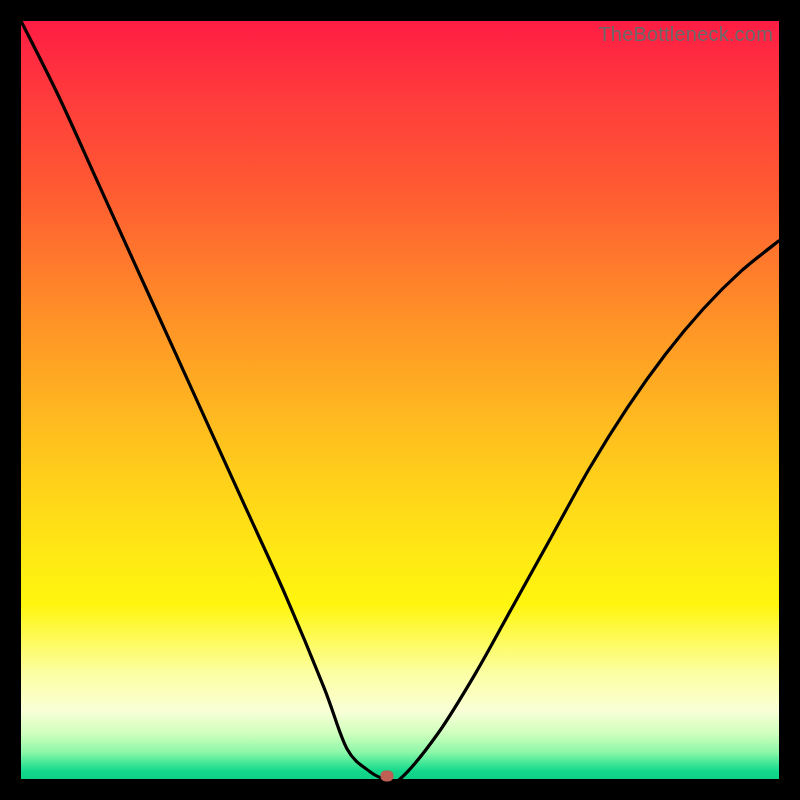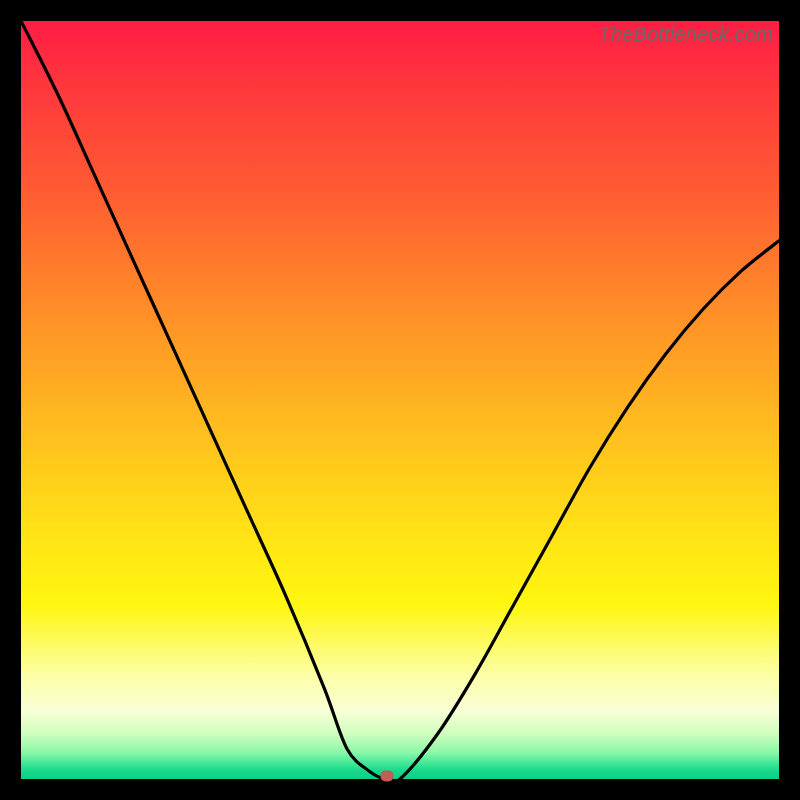--- a/index.html
+++ b/index.html
@@ -44,21 +44,20 @@
   }
   .watermark {
     position: absolute;
     top: 2px;
     right: 6px;
     color: #6a6a6a;
     font-size: 20px;
     font-weight: 500;
     letter-spacing: 0.2px;
     user-select: none;
-    font-style: italic;
   }
   svg.curve {
     position: absolute;
     left: 0;
     top: 0;
     width: 758px;
     height: 758px;
     pointer-events: none;
   }
   .marker {

